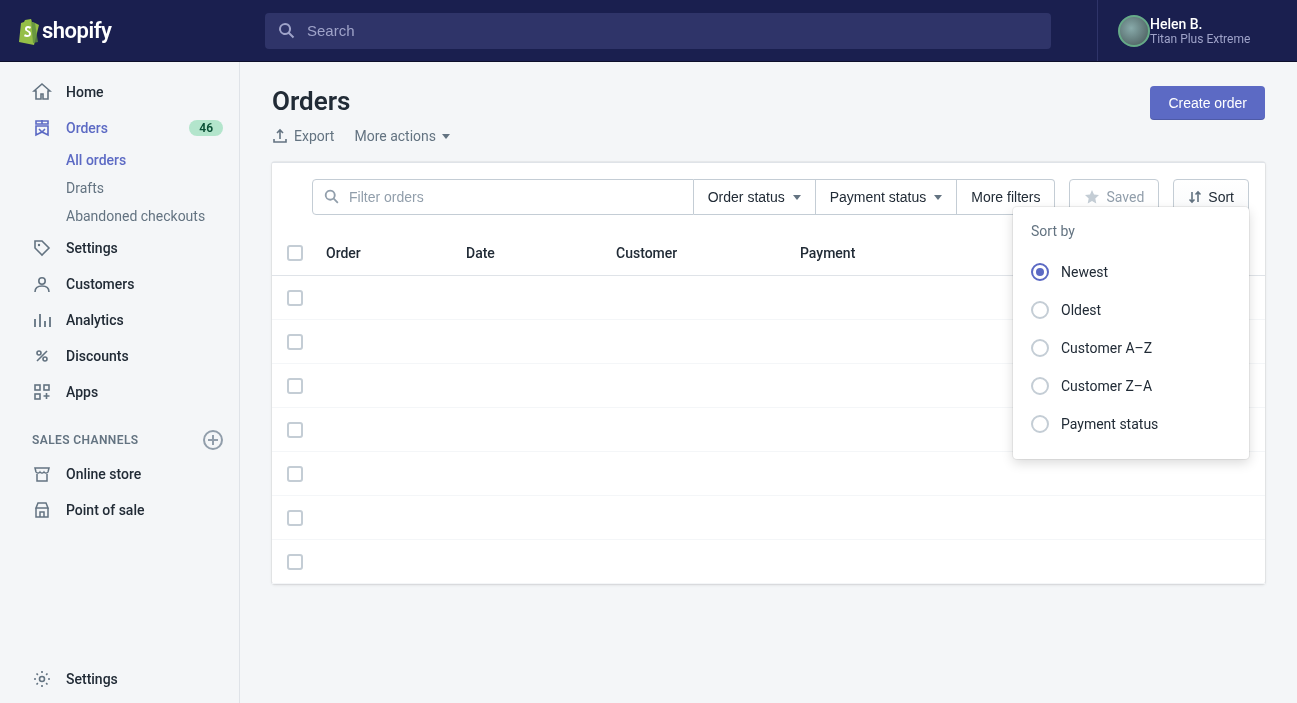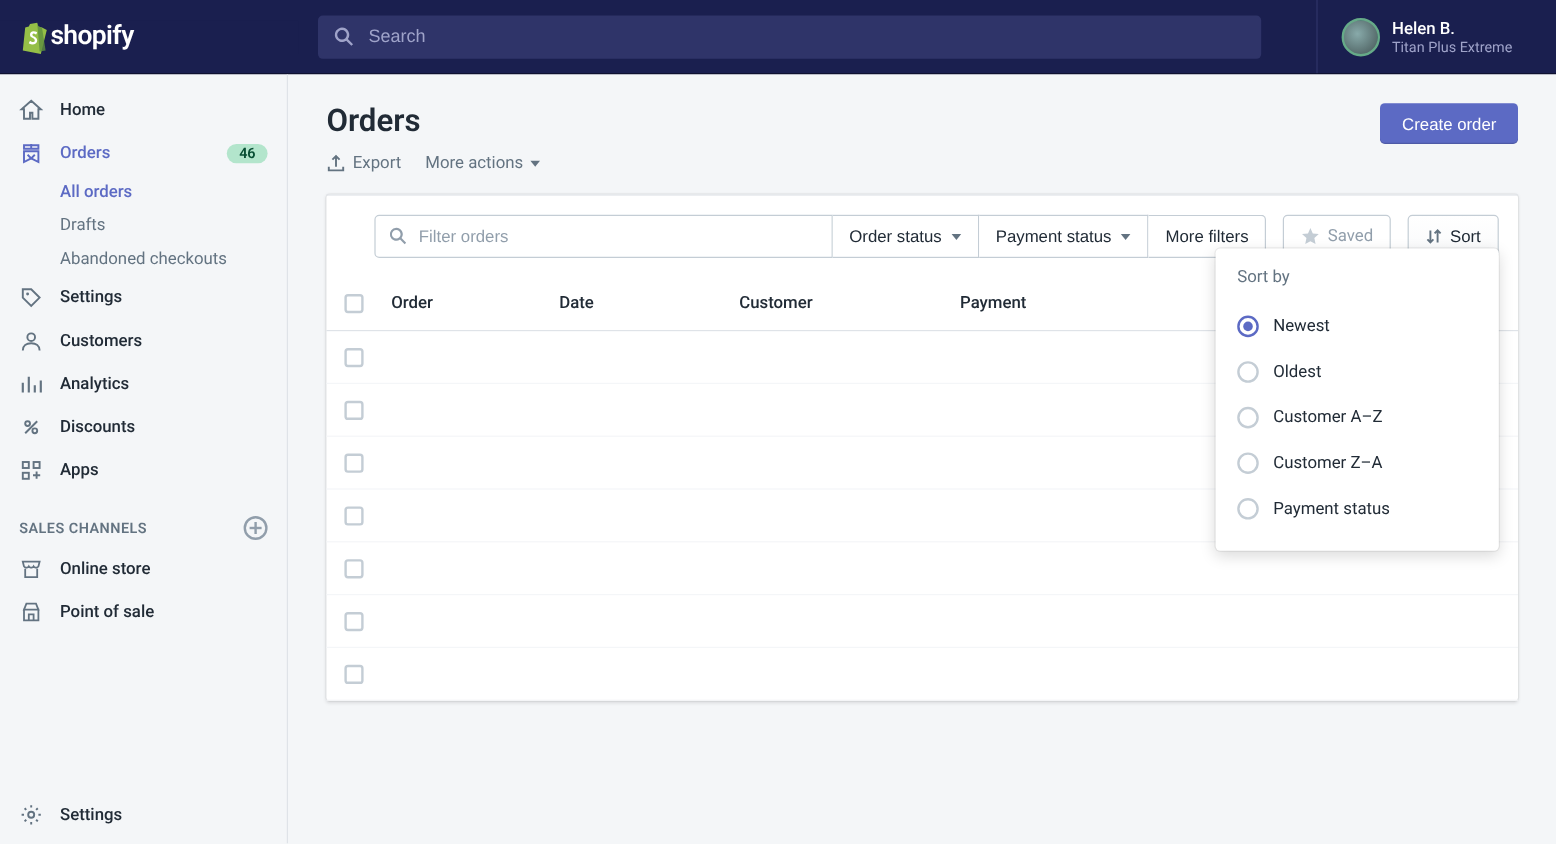--- a/index.html
+++ b/index.html
@@ -8,29 +8,29 @@
 
 .topbar { display: flex; align-items: center; background: #1a1f4f; height: 62px; border-bottom: 1px solid #0d0f2b; }
 .topbar-logo-wrap { width: 249px; padding: 0 16px; display: flex; align-items: center; gap: 2px; background: #1a1f4f; }
 .logo-bag { width: 24px; height: 28px; }
 .logo-text { color: #fff; font-weight: 600; font-size: 22px; letter-spacing: -0.5px; }
 .topbar-search { flex: 1; padding: 0 16px; }
 .search-box { display: flex; align-items: center; background: #2f3469; border-radius: 4px; height: 36px; padding: 0 12px; gap: 10px; max-width: 786px; }
 .search-box input { background: transparent; border: none; outline: none; color: #7dd3fc; font-size: 15px; flex: 1; }
 .search-box input::placeholder { color: #9fa3c9; }
 .search-icon-svg { width: 20px; height: 20px; fill: #9fa3c9; }
-.topbar-user { display: flex; align-items: center; gap: 10px; padding: 0 20px; border-left: 1px solid #2f3469; height: 100%; min-width: 200px; }
+.topbar-user { display: flex; align-items: center; padding: 0 20px; border-left: 1px solid #2f3469; height: 100%; min-width: 200px; }
 .avatar { width: 32px; height: 32px; border-radius: 50%; background: radial-gradient(circle at 40% 40%, #8aa, #455); border: 2px solid #6a8; }
 .user-info { display: flex; flex-direction: column; }
 .user-name { color: #fff; font-size: 14px; font-weight: 500; }
 .user-store { color: #9fa3c9; font-size: 12px; }
 
 
 .layout { display: flex; min-height: calc(100vh - 62px); }
-.sidebar { width: 240px; background: #f4f6f8; border-right: 1px solid #dfe3e8; display: flex; flex-direction: column; padding-top: 12px; }
+.sidebar { width: 240px; background: #f4f6f8; border-right: 1px solid #dfe3e8; display: flex; flex-direction: column; padding-top: 12px; padding-left: 16px; }
 .main { flex: 1; padding: 24px 32px; background:#f4f6f8; position: relative; }
 
 
 .nav-item { display: flex; align-items: center; padding: 8px 16px; gap: 14px; cursor: pointer; color: #212b36; font-weight:500; }
 .nav-item.active { color: #5c6ac4; }
 .nav-item.active .nav-icon svg { fill: #5c6ac4; }
 .nav-icon { width: 20px; height: 20px; display:flex; align-items:center; justify-content:center; }
 .nav-icon svg { width: 20px; height: 20px; fill: #637381; }
 .nav-label { flex: 1; font-size: 14px; }
 .nav-badge { background: #b3e5cc; color: #084e34; font-size: 12px; font-weight: 600; padding: 1px 10px; border-radius: 10px; }

